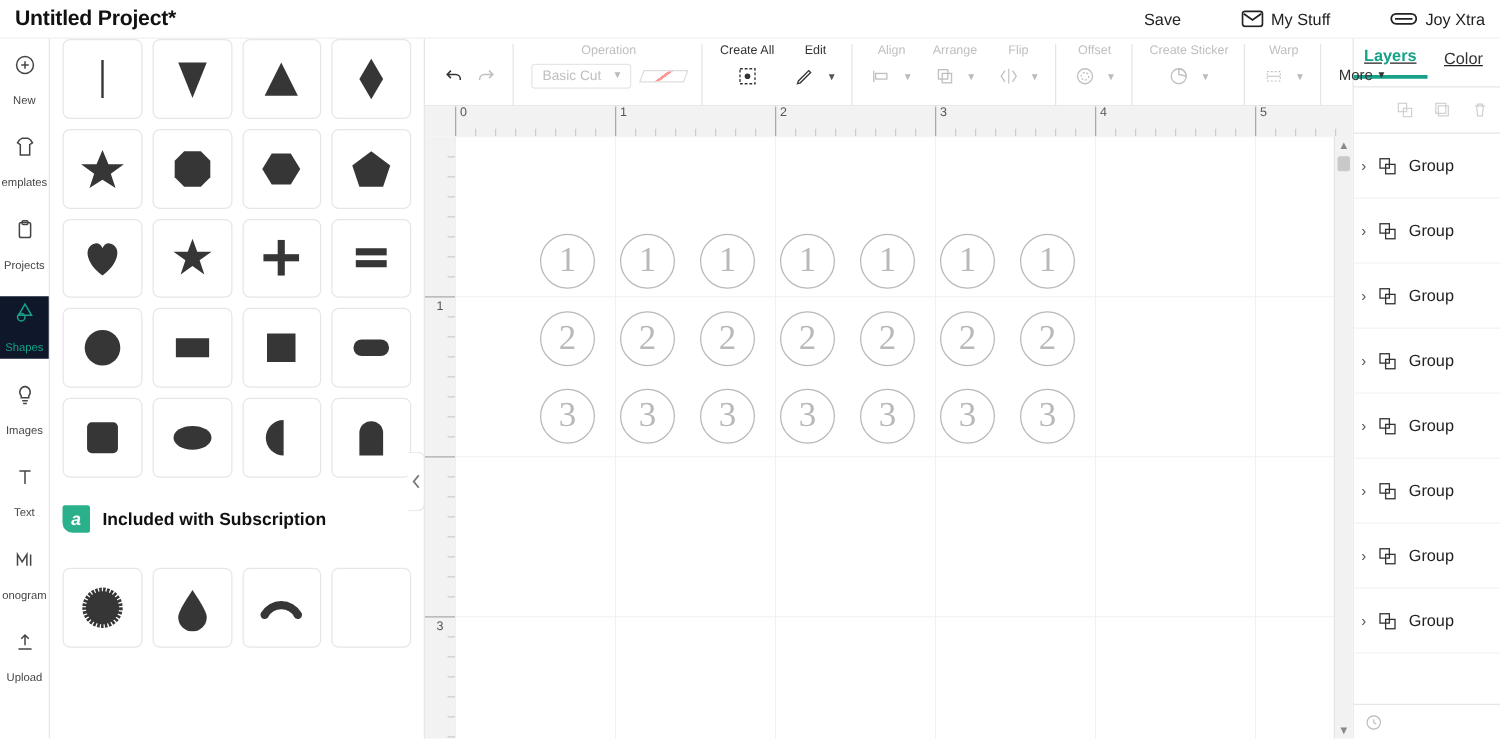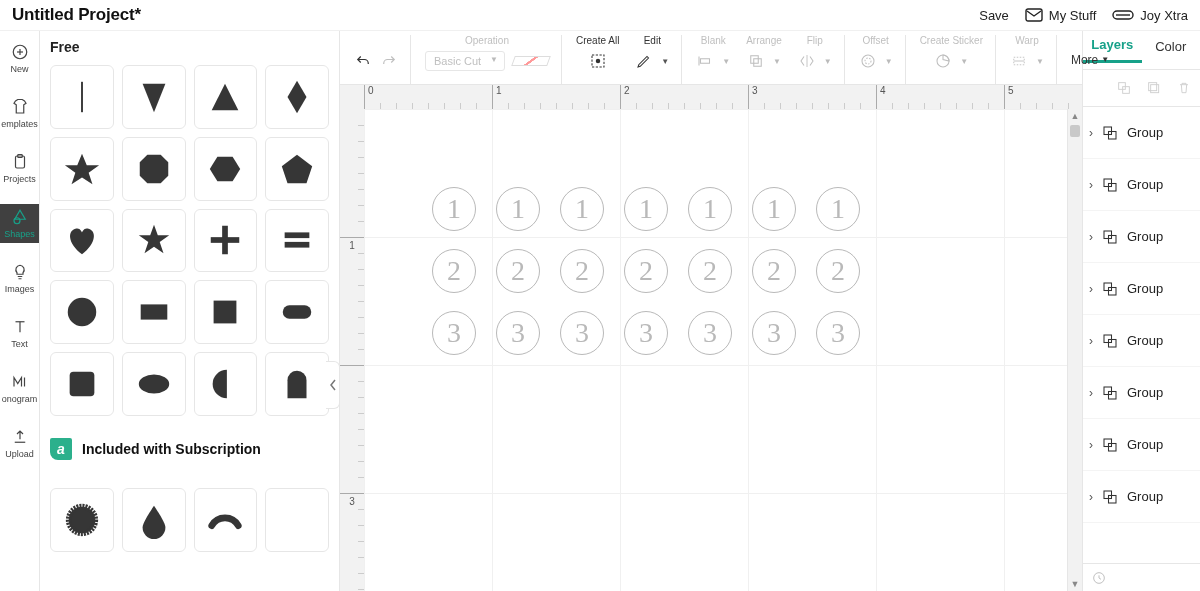--- a/index.html
+++ b/index.html
@@ -42,20 +42,21 @@
     align-items: center;
     gap: 16px;
     font-size: 13px;
     color: #222;
   }
   .topbar .right .item {
     display: flex;
     align-items: center;
     gap: 6px;
     cursor: pointer;
+    margin-left: 32px;
   }
 
   
   .workspace {
     display: flex;
     height: calc(100% - 30px);
     border-top: 1px solid #f0f0f0;
   }
 
   
@@ -65,29 +66,29 @@
     display: flex;
     flex-direction: column;
     align-items: center;
     padding-top: 8px;
     gap: 16px;
   }
   .rail .rail-item {
     display: flex;
     flex-direction: column;
     align-items: center;
-    gap: 3px;
+    gap: 14px;
     font-size: 9px;
     color: #444;
     width: 100%;
     padding: 4px 0;
     cursor: pointer;
   }
   .rail .rail-item.active {
-    background: #404040;
+    background: #0f172a;
     color: var(--accent);
   }
   .rail .rail-item svg { width: 18px; height: 18px; display:block; }
   .rail .rail-item.active svg { stroke: var(--accent); fill: none; }
 
   
   .shapes-panel {
     width: 300px;
     border-right: 1px solid var(--border-grey);
     overflow-y: auto;
@@ -310,20 +311,21 @@
     width: 118px;
     border-left: 1px solid var(--border-grey);
     display: flex;
     flex-direction: column;
     background: #fff;
   }
   .layers-tabs {
     display: flex;
     height: 38px;
     align-items: center;
+    text-decoration: underline;
   }
   .layers-tabs .tab {
     flex: 1;
     text-align: center;
     font-size: 13px;
     color: #333;
     padding-bottom: 8px;
     cursor: pointer;
   }
   .layers-tabs .tab.active {
@@ -458,21 +460,20 @@
     <div class="rail-item">
       <svg viewBox="0 0 24 24" fill="none" stroke="#444" stroke-width="1.6">
           <path d="M12 15V4M8 8l4-4 4 4"></path>
           <line x1="5" y1="19" x2="19" y2="19"></line>
         </svg>
       <span>Upload</span>
     </div>
   </div>
 
   <div class="shapes-panel">
-    <h4>Free</h4>
     <div class="shapes-grid">
       <div class="shape-tile">
           <svg viewBox="0 0 40 40">
             <rect x="19" y="4" width="2" height="32"></rect>
           </svg>
         </div>
       <div class="shape-tile">
           <svg viewBox="0 0 40 40">
             <polygon points="8,6 32,6 20,36"></polygon>
           </svg>
@@ -652,21 +653,21 @@
         <div class="lbl">Edit</div>
         <div class="icons">
           <svg viewBox="0 0 24 24">
               <path d="M4 20l3-1 11-11-2-2L5 17z" stroke-width="1.4"></path>
             </svg>
           <span style="font-size:8px;color:#555;">▼</span>
         </div>
       </div>
 
       <div class="tb-group">
-        <div class="lbl">Blank</div>
+        <div class="lbl">Align</div>
         <div class="icons">
             <svg viewBox="0 0 24 24">
               <line x1="4" y1="6" x2="4" y2="18" stroke-width="1.4"></line>
               <rect x="6" y="9" width="12" height="6" stroke-width="1.4"></rect>
             </svg>
             <span style="font-size:8px;color:#bbb;">▼</span>
           </div>
       </div>
       <div class="tb-group">
         <div class="lbl">Arrange</div>

